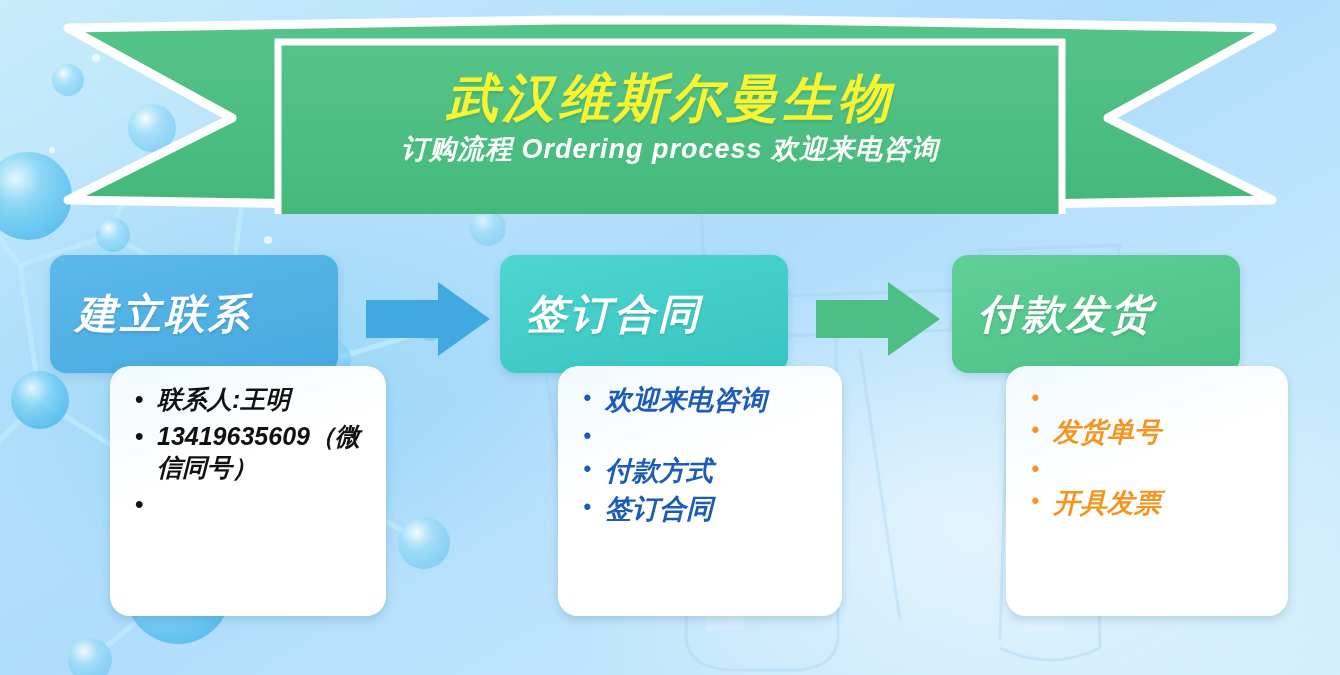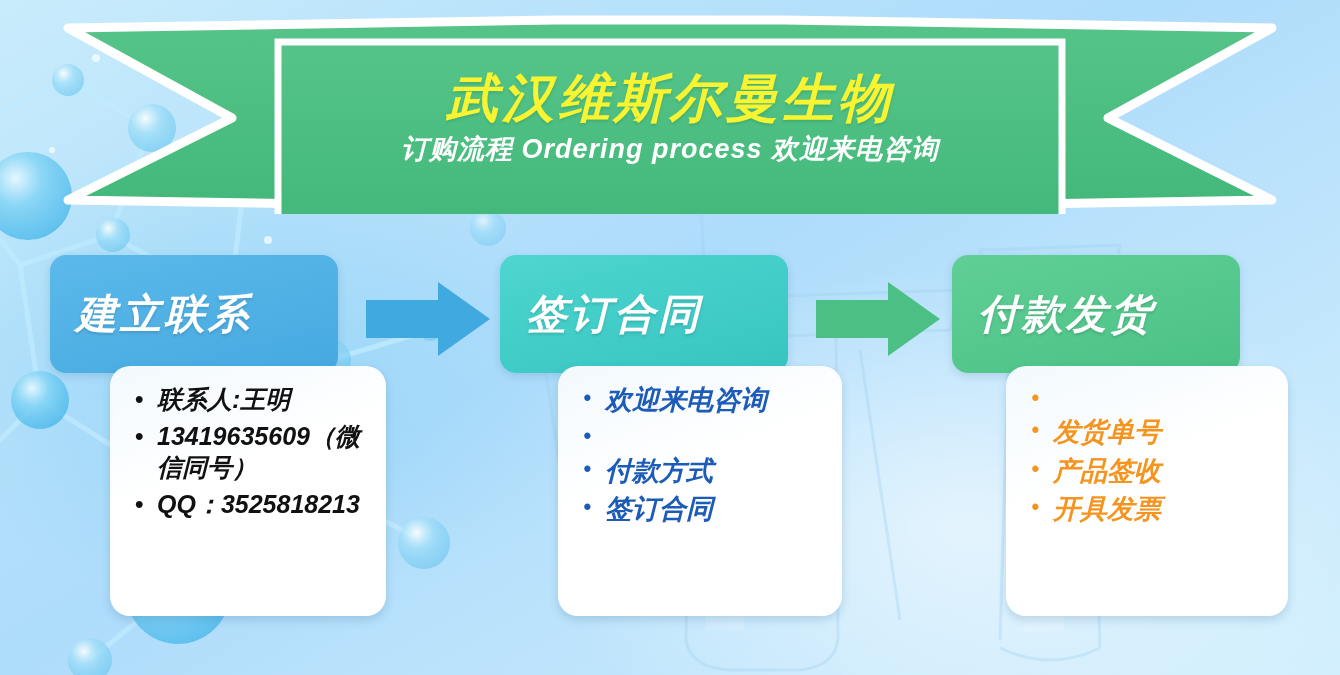--- a/index.html
+++ b/index.html
@@ -236,21 +236,20 @@
       <li>
         <span class="bullet">•</span>
         <span class="li-text">联系人:王明</span>
       </li>
       <li>
         <span class="bullet">•</span>
         <span class="li-text">13419635609（微信同号）</span>
       </li>
       <li>
         <span class="bullet">•</span>
-        <span class="li-text">QQ：3525818213</span>
       </li>
     </ul>
   </div>
 
   <svg class="arrow" id="arrow-1" viewBox="0 0 124 74" preserveAspectRatio="none">
     <polygon points="0,18 72,18 72,0 124,37 72,74 72,56 0,56" fill="#3fa9e0"></polygon>
   </svg>
 
   <div class="card" id="card-contract">
     <div class="card-head">
@@ -290,21 +289,20 @@
     <ul>
       <li>
         <span class="bullet">•</span>
       </li>
       <li>
         <span class="bullet">•</span>
         <span class="li-text">发货单号</span>
       </li>
       <li>
         <span class="bullet">•</span>
-        <span class="li-text">产品签收</span>
       </li>
       <li>
         <span class="bullet">•</span>
         <span class="li-text">开具发票</span>
       </li>
     </ul>
   </div>
 
 </div>
 

